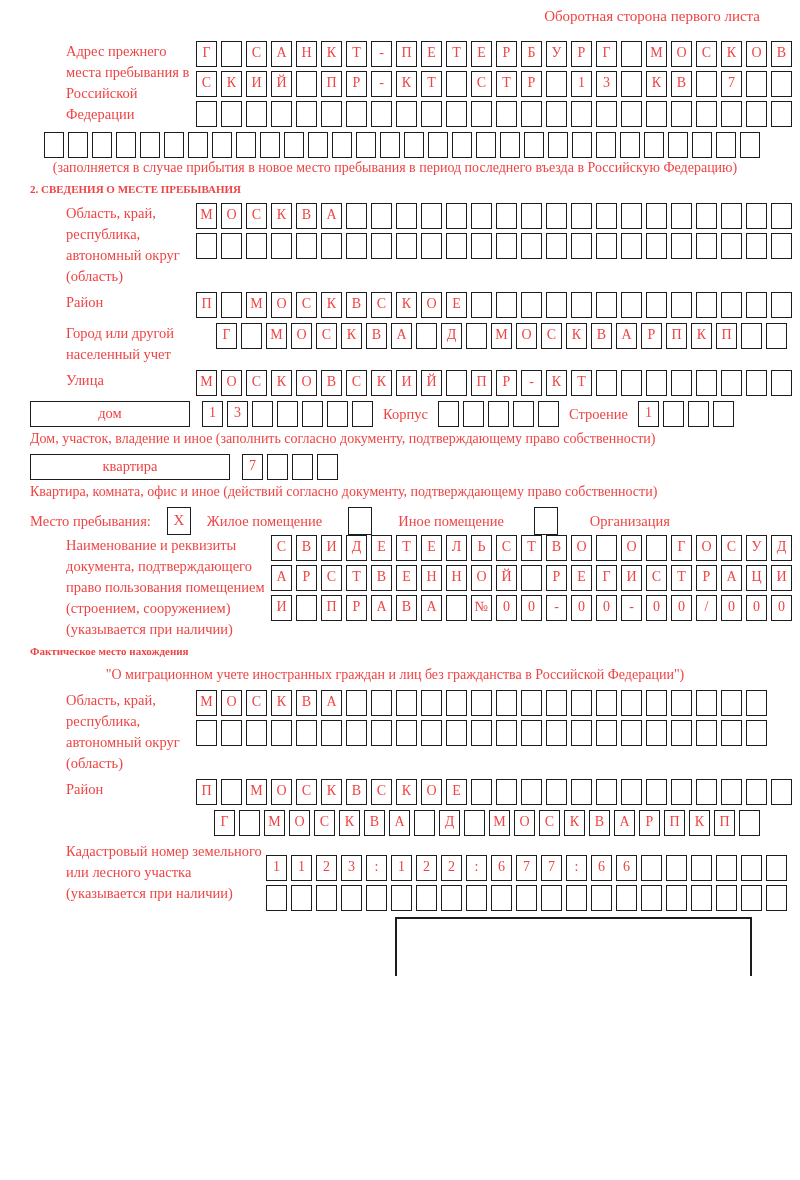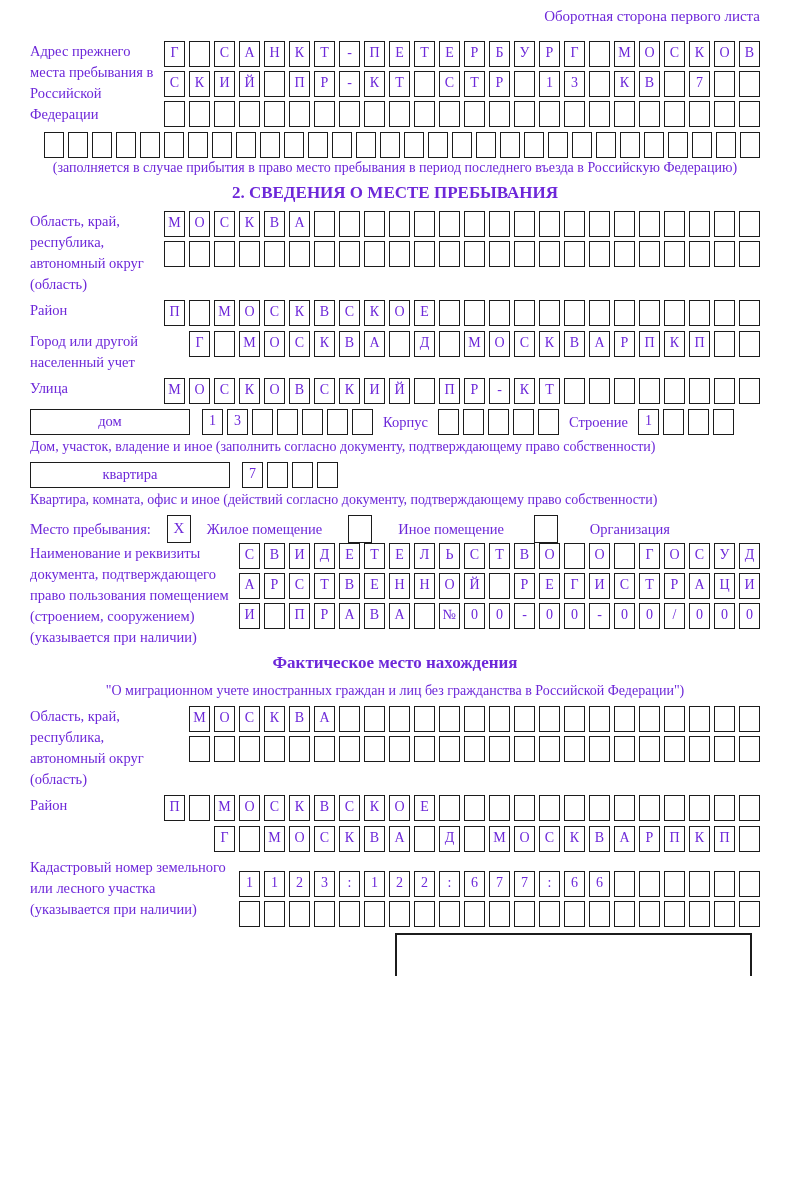--- a/index.html
+++ b/index.html
@@ -1,40 +1,40 @@
 <!DOCTYPE html>
 <html><head>
 <meta charset="utf-8">
 <style>
   html,body{margin:0;padding:0;background:#fff;}
   .page{
     position:relative;width:800px;height:976px;box-sizing:border-box;
-    background:#fff;color:#6d28d9;
+    background:#fff;color:#ef4444;
     font-family:"Liberation Serif", serif;font-size:14.5px;
     padding:8px 40px 0 30px;overflow:hidden;
   }
   .header-right{text-align:right;font-size:15px;margin-bottom:16px;}
-  .field{display:flex;margin-bottom:5px;}
+  .field{display:flex;margin-bottom:5px;margin-left:36px;}
   .flabel{line-height:21px;flex:0 0 auto;}
   .w130{width:130px;}
   .w150{width:150px;}
   .w184{width:184px;}
   .w200{width:200px;}
   .w205{width:205px;}
   .rows{margin-left:auto;display:flex;flex-direction:column;gap:4px;align-items:flex-end;}
   .boxrow{display:flex;gap:4px;justify-content:flex-end;}
   .cell{
     width:21px;height:26px;box-sizing:border-box;border:1.8px solid #1c1c1c;
     text-align:center;font-size:14px;line-height:22px;flex:0 0 auto;background:#fff;
   }
   .fullrow{margin-bottom:2px;}
   .fullrow .cell{width:20px;}
   .note{text-align:center;font-size:14px;margin:1px 0 7px;}
   .note-left{font-size:14px;margin:2px 0 7px;}
-  .sec-title{text-align:center;font-weight:bold;font-size:17px;margin:4px 0 8px;}
+  .sec-title{text-align:left;font-weight:bold;font-size:11px;margin:4px 0 8px;}
   .house-line{display:flex;align-items:center;margin:2px 0 4px;}
   .bigbox{border:1.8px solid #1c1c1c;height:26px;box-sizing:border-box;text-align:center;line-height:22px;flex:0 0 auto;}
   .dom-box{width:160px;}
   .kv-box{width:200px;}
   .gap12{width:12px;flex:0 0 auto;}
   .inline-label{padding:0 10px;white-space:nowrap;}
   .chk-line{display:flex;align-items:center;margin:4px 0 0;}
   .checkbox{
     width:24px;height:28px;box-sizing:border-box;border:1.8px solid #1c1c1c;
     text-align:center;line-height:25px;font-size:15px;flex:0 0 auto;
@@ -162,21 +162,21 @@
       <span class="cell"></span>
       <span class="cell"></span>
       <span class="cell"></span>
       <span class="cell"></span>
       <span class="cell"></span>
       <span class="cell"></span>
       <span class="cell"></span>
       <span class="cell"></span>
       <span class="cell"></span>
     </div>
-  <div class="note">(заполняется в случае прибытия в право место пребывания в период последнего въезда в Российскую Федерацию)</div>
+  <div class="note">(заполняется в случае прибытия в новое место пребывания в период последнего въезда в Российскую Федерацию)</div>
 
   <div class="sec-title">2. СВЕДЕНИЯ О МЕСТЕ ПРЕБЫВАНИЯ</div>
 
   <div class="field">
     <div class="flabel w130">Область, край, республика, автономный округ (область)</div>
     <div class="rows">
       <div class="boxrow">
           <span class="cell">М</span>
           <span class="cell">О</span>
           <span class="cell">С</span>

